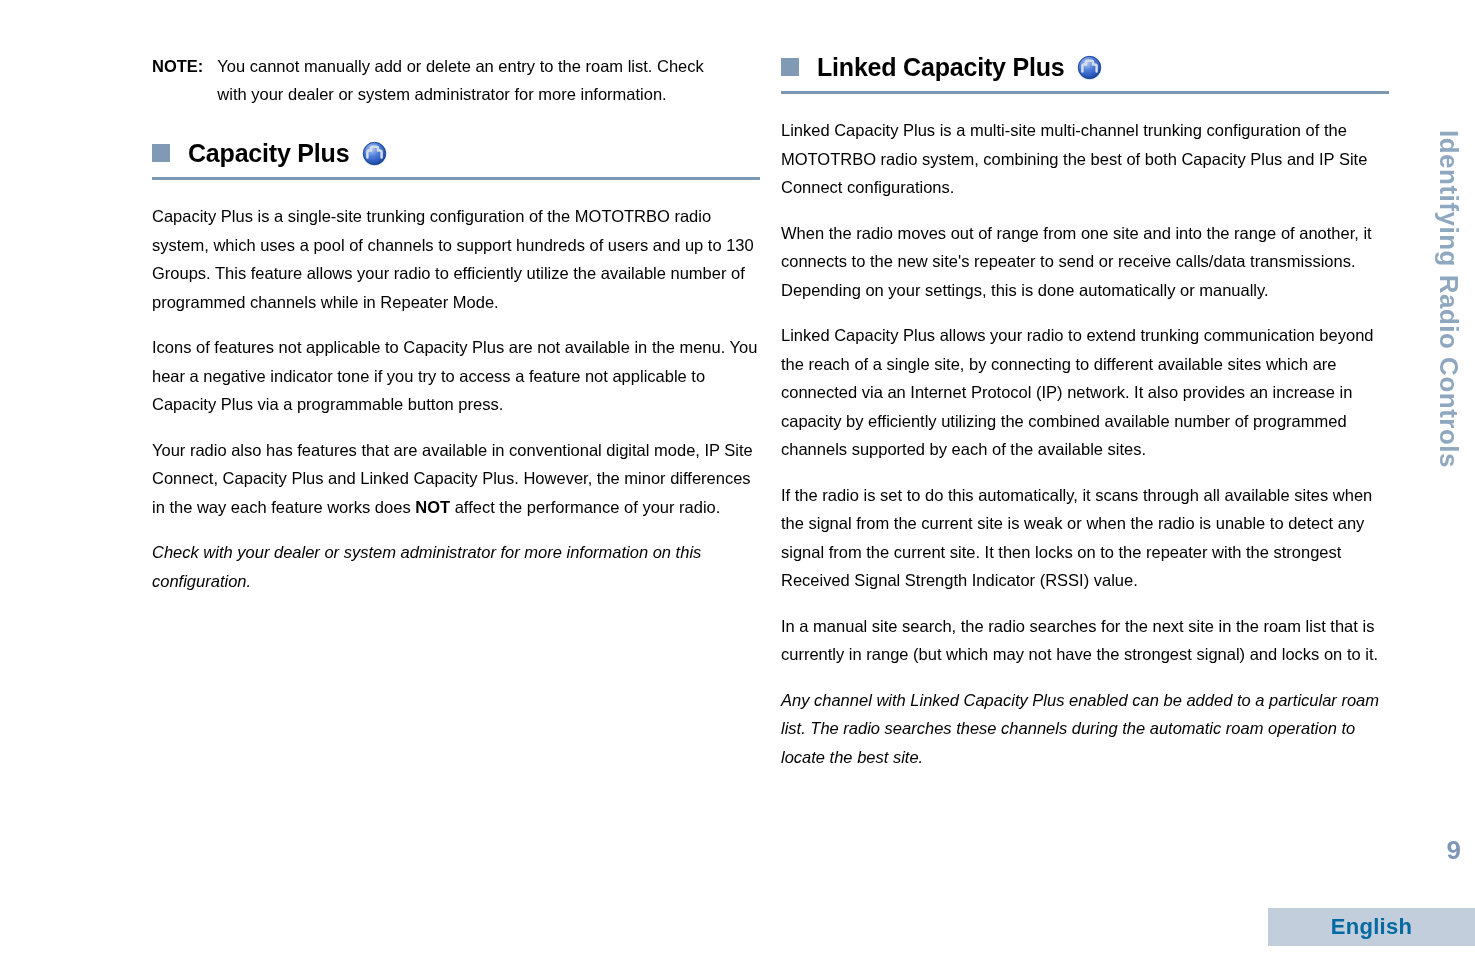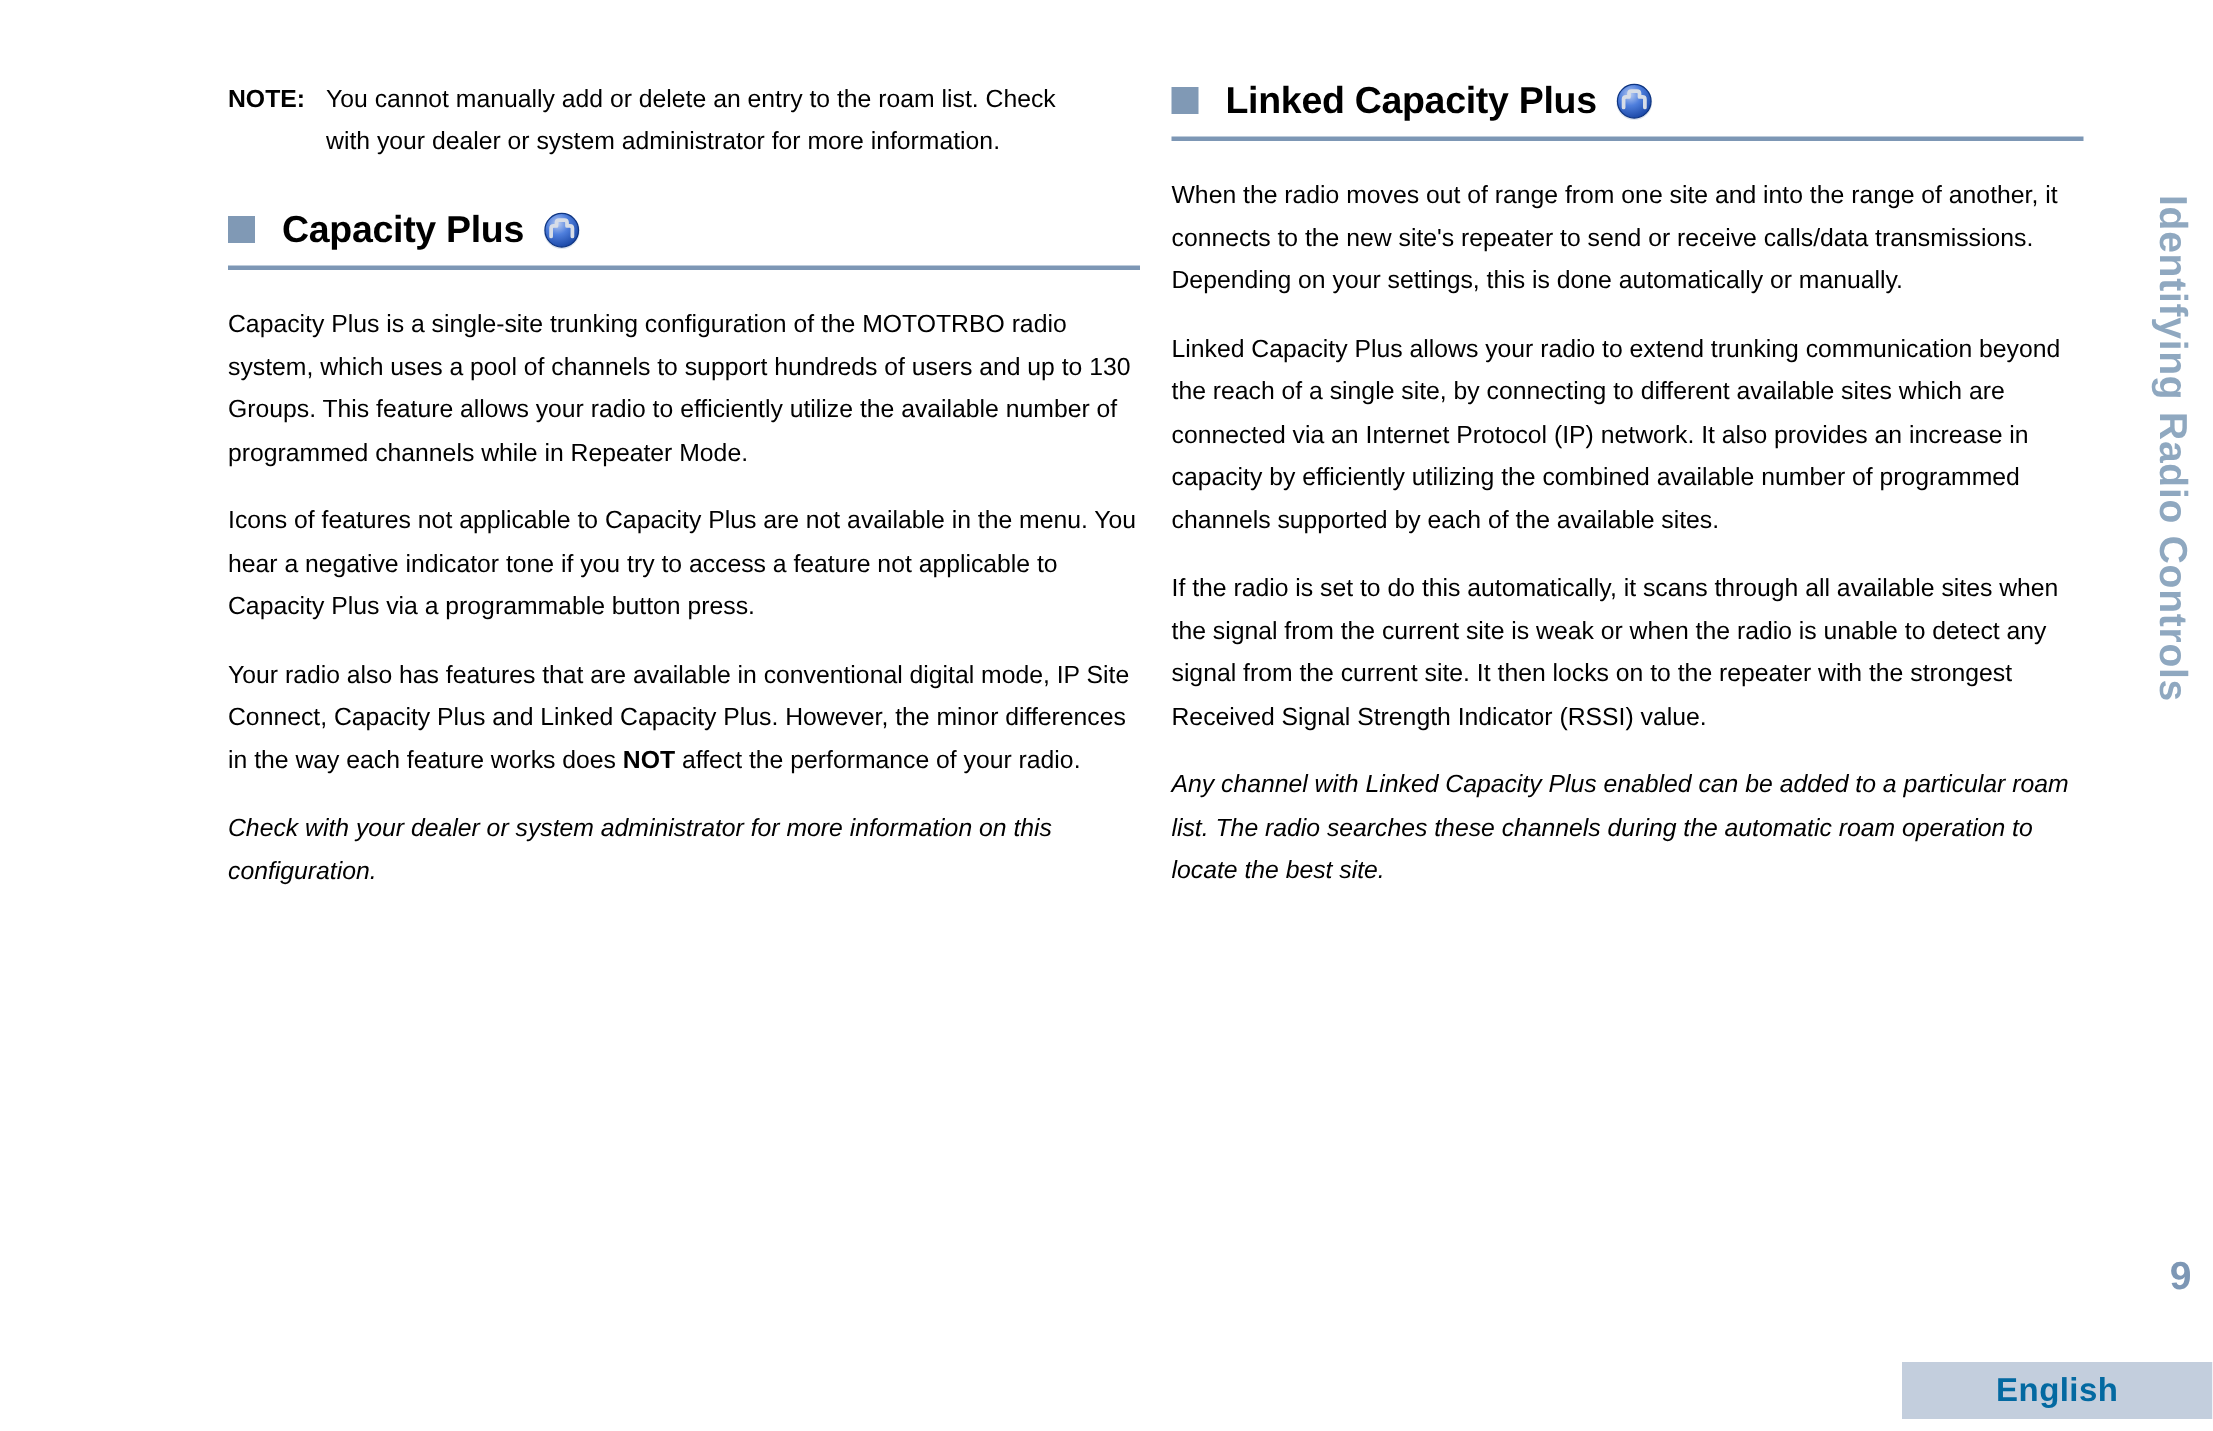--- a/index.html
+++ b/index.html
@@ -204,23 +204,25 @@
             </radialGradient>
           </defs>
           <circle cx="13.5" cy="14" r="12" fill="#cfd8e6" opacity="0.7"></circle>
           <circle cx="13.5" cy="13.5" r="11.2" fill="url(#gB)" stroke="#0e3480" stroke-width="0.8"></circle>
           <path d="M6.4 17.6 L6.4 12.2 Q6.4 10.6 8.1 10.6 L10.0 10.6 L10.0 8.3 Q10.0 6.7 11.7 6.7 L15.3 6.7 Q17.0 6.7 17.0 8.3 L17.0 10.6 L18.9 10.6 Q20.6 10.6 20.6 12.2 L20.6 17.6" fill="none" stroke="#d7dde7" stroke-width="2.5" stroke-linejoin="round" stroke-linecap="round"></path>
         </svg>
       </span>
     </div>
     <div class="head-rule"></div>
 
+    <p class="body">Linked Capacity Plus is a multi-site multi-channel trunking configuration of the MOTOTRBO radio system, combining the best of both Capacity Plus and IP Site Connect configurations.</p>
     <p class="body">When the radio moves out of range from one site and into the range of another, it connects to the new site's repeater to send or receive calls/data transmissions. Depending on your settings, this is done automatically or manually.</p>
     <p class="body">Linked Capacity Plus allows your radio to extend trunking communication beyond the reach of a single site, by connecting to different available sites which are connected via an Internet Protocol (IP) network. It also provides an increase in capacity by efficiently utilizing the combined available number of programmed channels supported by each of the available sites.</p>
     <p class="body">If the radio is set to do this automatically, it scans through all available sites when the signal from the current site is weak or when the radio is unable to detect any signal from the current site. It then locks on to the repeater with the strongest Received Signal Strength Indicator (RSSI) value.</p>
+    <p class="body">In a manual site search, the radio searches for the next site in the roam list that is currently in range (but which may not have the strongest signal) and locks on to it.</p>
     <p class="body">Any channel with Linked Capacity Plus enabled can be added to a particular roam list. The radio searches these channels during the automatic roam operation to locate the best site.</p>
   </div>
 
   <div class="side-tab">
     <span class="side-tab-text">Identifying Radio Controls</span>
   </div>
 
   <div class="page-number">9</div>
 
   <div class="lang-bar">

